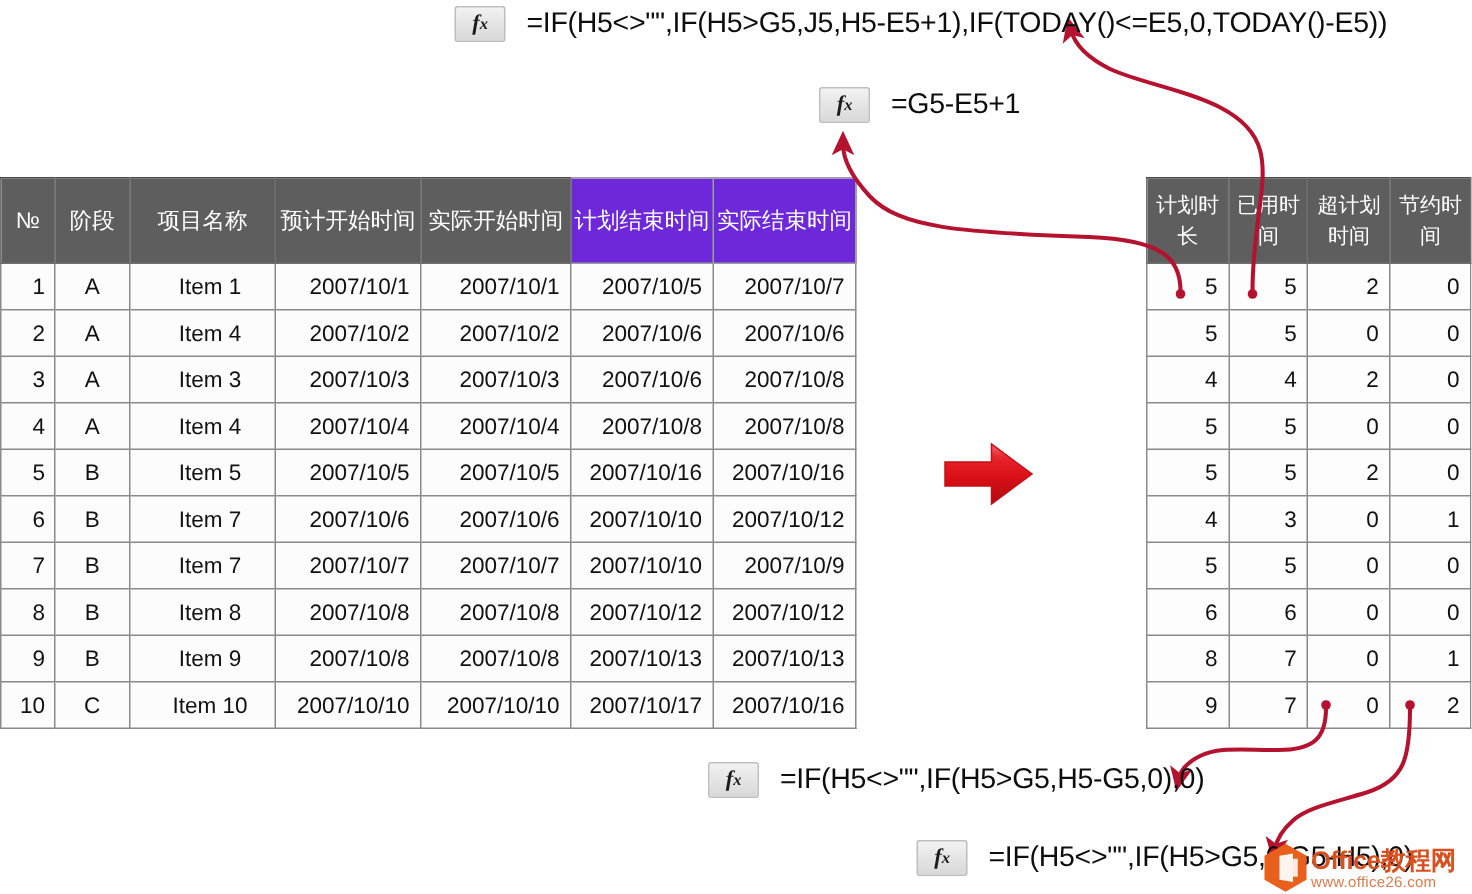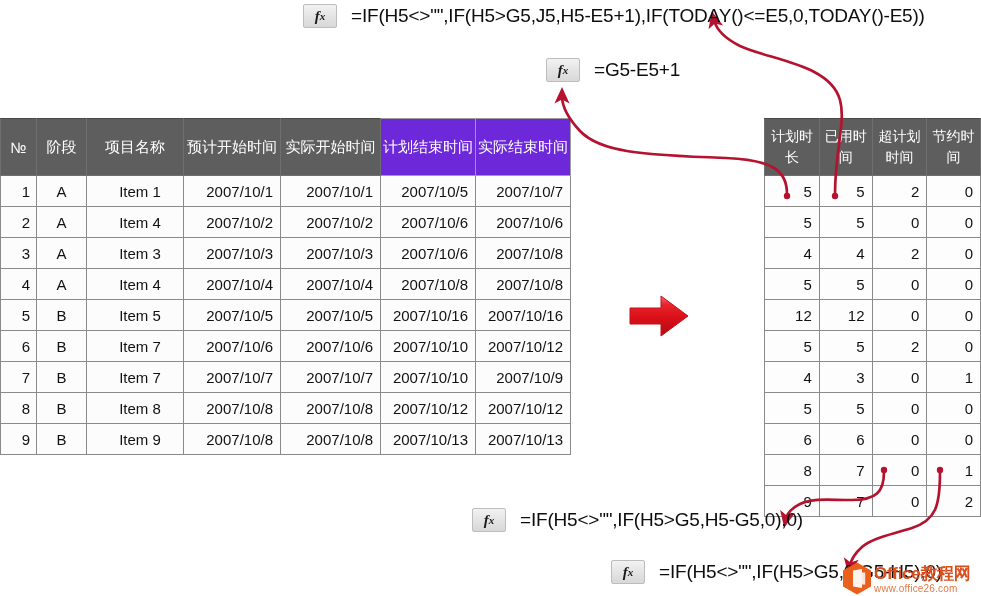--- a/index.html
+++ b/index.html
@@ -323,20 +323,29 @@
       </tr>
       <tr>
         <td class="num">9</td>
         <td class="ctr">B</td>
         <td class="name">Item 9</td>
         <td class="date">2007/10/8</td>
         <td class="date">2007/10/8</td>
         <td class="date">2007/10/13</td>
         <td class="date">2007/10/13</td>
       </tr>
+      <tr>
+        <td class="num">10</td>
+        <td class="ctr">C</td>
+        <td class="name">Item 10</td>
+        <td class="date">2007/10/10</td>
+        <td class="date">2007/10/10</td>
+        <td class="date">2007/10/17</td>
+        <td class="date">2007/10/16</td>
+      </tr>
     </tbody>
 </table>
 
 <table id="right-table">
   <colgroup>
     <col style="width:55px">
       <col style="width:53px">
       <col style="width:55px">
       <col style="width:54px">
   </colgroup>
@@ -367,26 +376,20 @@
         <td>2</td>
         <td>0</td>
       </tr>
       <tr>
         <td>5</td>
         <td>5</td>
         <td>0</td>
         <td>0</td>
       </tr>
       <tr>
-        <td>12</td>
-        <td>12</td>
-        <td>0</td>
-        <td>0</td>
-      </tr>
-      <tr>
         <td>5</td>
         <td>5</td>
         <td>2</td>
         <td>0</td>
       </tr>
       <tr>
         <td>4</td>
         <td>3</td>
         <td>0</td>
         <td>1</td>

